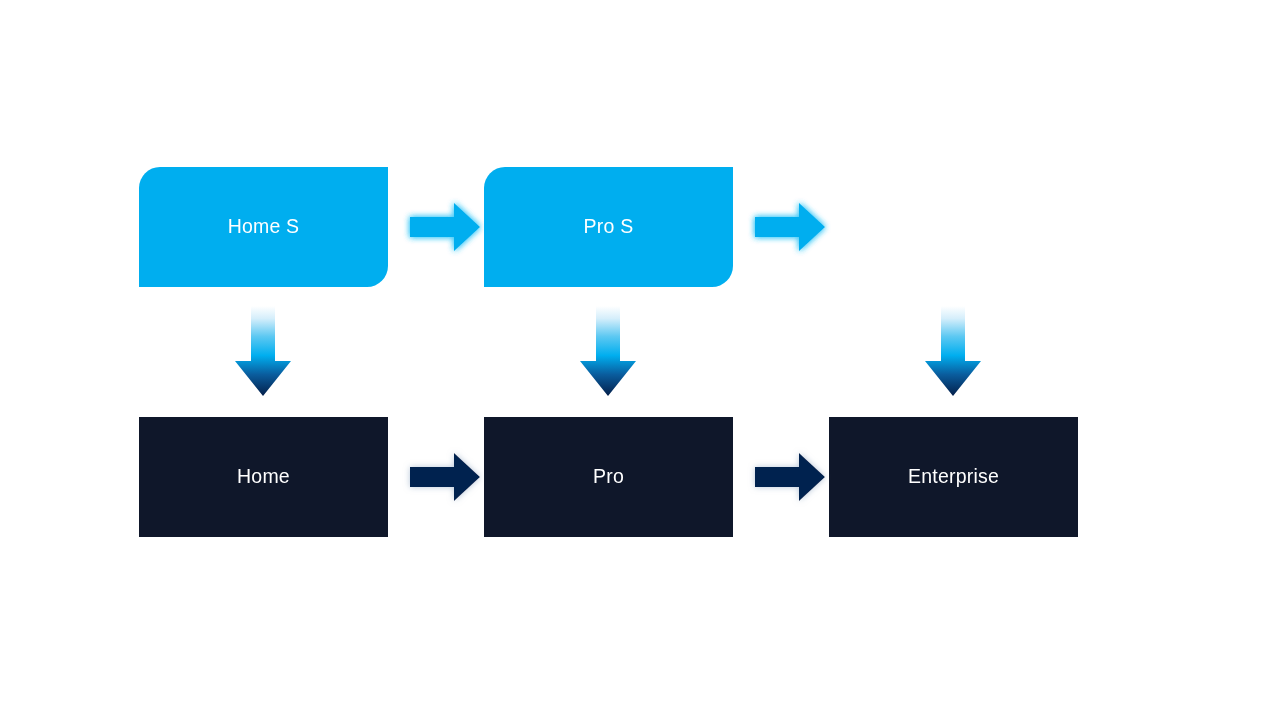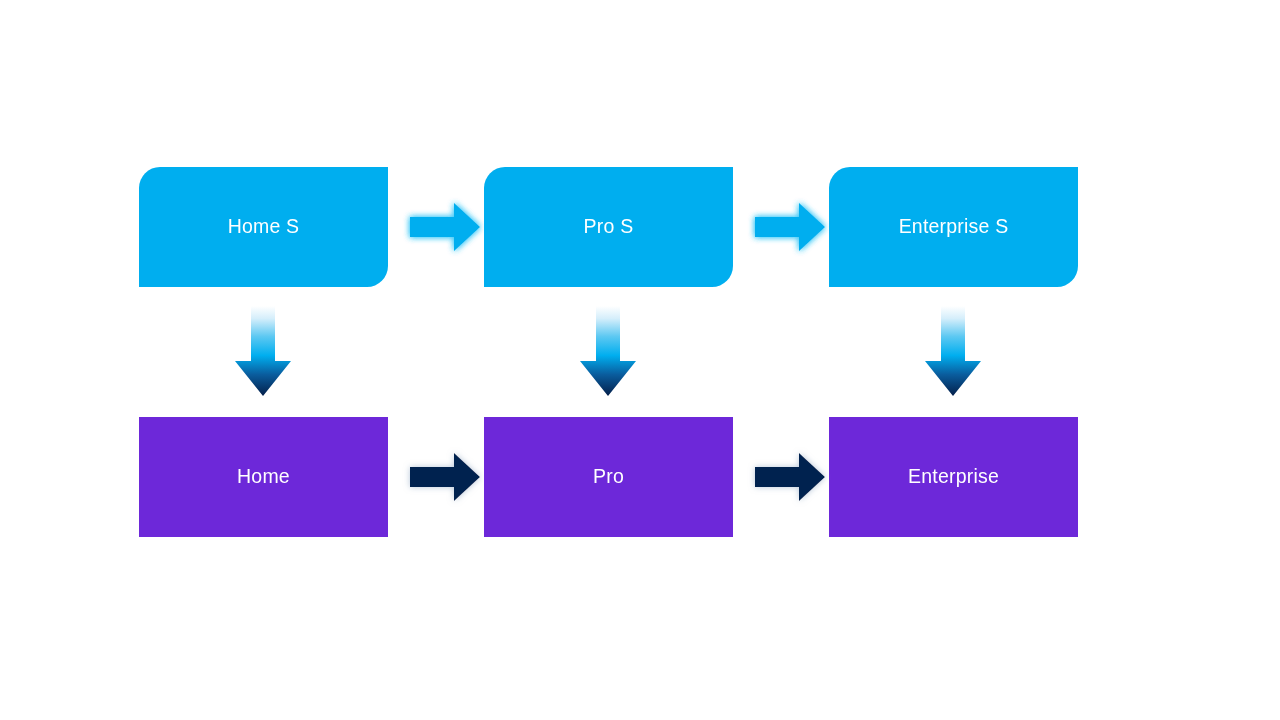--- a/index.html
+++ b/index.html
@@ -43,21 +43,21 @@
     text-align: center;
   }
 
   
   .node.tier-service {
     background: #00aeef;
     border-radius: 21px 0 21px 0;
   }
   
   .node.tier-product {
-    background: #6d28d9;
+    background: #0f172a;
     border-radius: 0;
   }
 
   .row-top  { top: 167px; }
   .row-bot  { top: 417px; }
 
   .col-1 { left: 139px; }
   .col-2 { left: 484px; }
   .col-3 { left: 829px; }
 
@@ -130,23 +130,20 @@
   </svg>
 
   <div class="node tier-service row-top col-1">
     <span class="node-label">Home S</span>
   </div>
 
   <div class="node tier-service row-top col-2">
     <span class="node-label">Pro S</span>
   </div>
 
-  <div class="node tier-service row-top col-3">
-    <span class="node-label">Enterprise S</span>
-  </div>
 
   <div class="h-arrow top-arrow gap-1">
     <svg viewBox="0 0 84 62" xmlns="http://www.w3.org/2000/svg">
       <path d="M8 21 L52 21 L52 7 L78 31 L52 55 L52 41 L8 41 Z" fill="#00aeef" filter="url(#glow-cyan)"></path>
     </svg>
   </div>
 
   <div class="h-arrow top-arrow gap-2">
     <svg viewBox="0 0 84 62" xmlns="http://www.w3.org/2000/svg">
       <path d="M8 21 L52 21 L52 7 L78 31 L52 55 L52 41 L8 41 Z" fill="#00aeef" filter="url(#glow-cyan)"></path>

